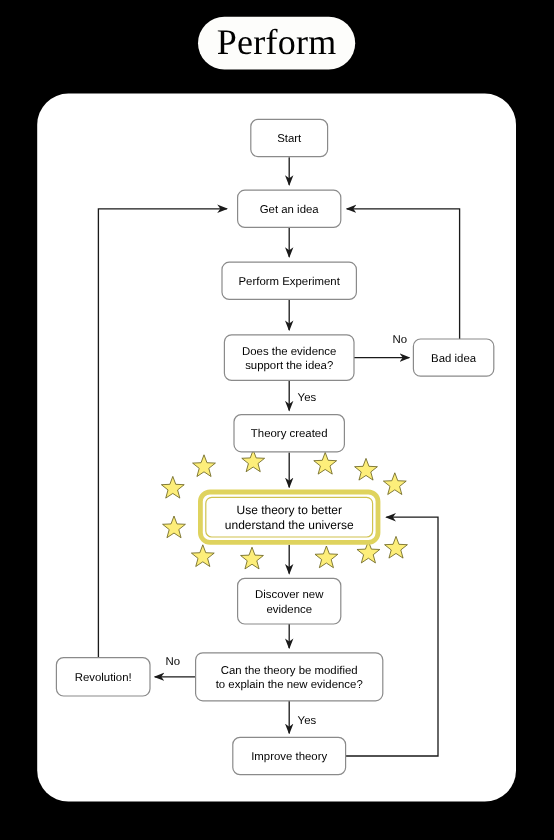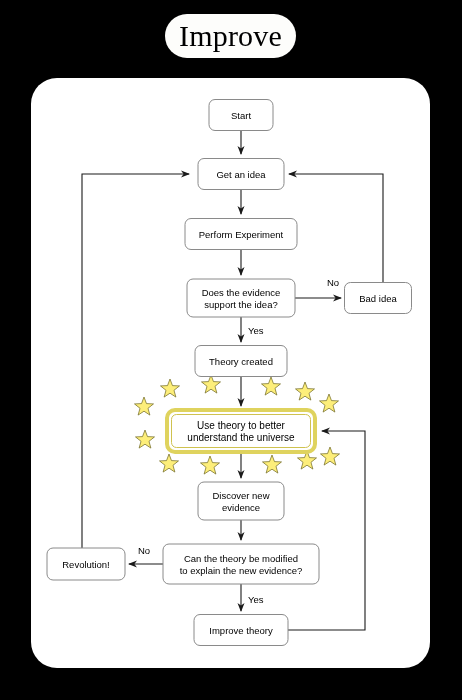--- a/index.html
+++ b/index.html
@@ -29,21 +29,21 @@
   .hibox-inner{fill:none;stroke:#cfc24f;stroke-width:1;}
   .link{stroke:#1a1a1a;stroke-width:1.1;fill:none;}
   .star{fill:#fdee7a;stroke:#6b6420;stroke-width:.7;stroke-linejoin:round;}
 </style>
 </head>
 <body>
 
 <div id="stage">
 
   <div id="title-pill">
-    <span id="title-text">Improve</span>
+    <span id="title-text">Perform</span>
   </div>
 
   <div id="panel"></div>
 
   <svg id="chart" viewBox="0 0 462 700" xmlns="http://www.w3.org/2000/svg">
     <defs>
       <marker id="ar-r" markerWidth="9" markerHeight="9" refX="8" refY="4.5" orient="auto" markerUnits="userSpaceOnUse">
         <path d="M0,1 L9,4.5 L0,8 L2.6,4.5 Z" fill="#1a1a1a"></path>
       </marker>
       <marker id="ar-l" markerWidth="9" markerHeight="9" refX="8" refY="4.5" orient="auto" markerUnits="userSpaceOnUse">

